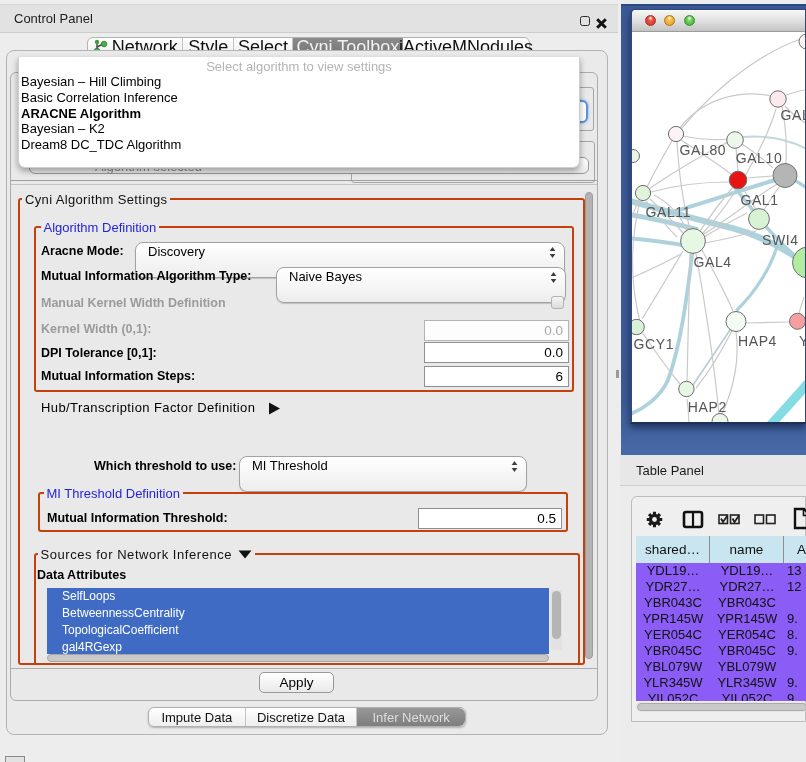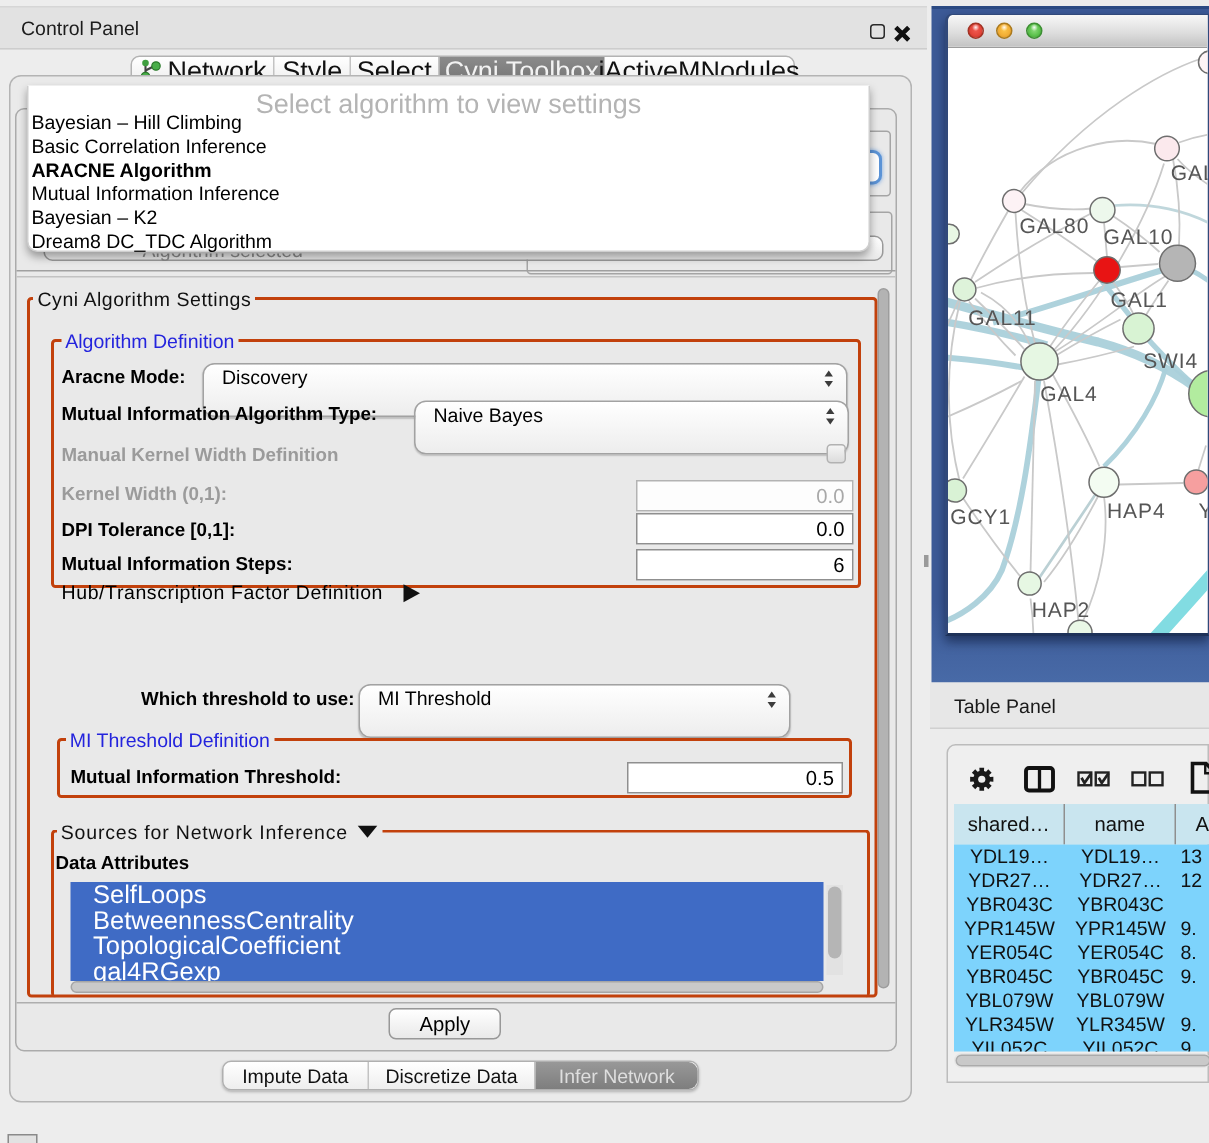--- a/index.html
+++ b/index.html
@@ -43,26 +43,26 @@
         border:1px solid #a2a2a2; border-radius:8px; font-size:13px; color:#000;
         line-height:17px; padding-left:12px; box-shadow:0 1px 1px rgba(0,0,0,0.18); }
   .combo .arr { position:absolute; right:7px; top:1px; width:9px; height:17px; }
   .field { position:absolute; height:21px; background:#fff; border:1px solid #8f8f8f;
         font-size:13.5px; color:#000; text-align:right; padding:2px 5px 0 0; }
   .field.dis { border:1px solid #b3b3b3; color:#a8a8a8; background:#fdfdfd; }
 
   
   #dd { left:18px; top:57px; width:562px; height:111px; background:#fff;
         border:1px solid #cfcfcf; border-top:none; border-radius:0 0 7px 7px; box-shadow:0 3px 6px rgba(0,0,0,0.35); z-index:50; }
-  #dd .hint { text-align:center; font-size:18px; color:#b4b4b4; padding-top:2px; height:17px;}
+  #dd .hint { text-align:center; font-size:13px; color:#b4b4b4; padding-top:2px; height:17px;}
   #dd .it { font-size:13px; color:#000; height:15.8px; line-height:15.8px; padding-left:2px; }
 
   
   #datalist { left:36px; top:515px; width:502px; height:66px; background:#3f6bc5; overflow:hidden; }
-  #datalist .li { color:#fff; font-size:17px; height:17px; line-height:17px; padding-left:15px; }
+  #datalist .li { color:#fff; font-size:12px; height:17px; line-height:17px; padding-left:15px; }
 
   
   #btabs { left:148px; top:707px; width:318px; height:20px;
         background:linear-gradient(#ffffff,#eeeeee); border:1px solid #b0b0b0;
         border-radius:6px; display:flex; box-shadow:0 1px 2px rgba(0,0,0,0.25); }
   .btab { font-size:13px; color:#111; display:flex; align-items:center; justify-content:center;
         border-right:1px solid #c3c3c3; }
   .btab.sel { background:linear-gradient(#989898,#7e7e7e); color:#dedede; border-right:none;
         border-radius:0 6px 6px 0; }
 
@@ -80,21 +80,21 @@
   
   #tpbar { left:620px; top:455px; width:186px; height:31px; background:#e7e7e7;
         border-bottom:1px solid #d0d0d0; }
   #tpbar .txt { position:absolute; left:16px; top:8px; font-size:13px; color:#1a1a1a; }
   #twin { left:631px; top:496px; width:175px; height:226px; background:#efefef;
         border:1px solid #bcbcbc; border-radius:6px 0 0 0; }
   #thead { position:absolute; left:4px; top:39px; width:171px; height:27px; display:flex; }
   #thead .hc { background:#c9e5ef; border-right:1.5px solid #8f8f8f; font-size:13.5px;
         color:#111; display:flex; align-items:center; justify-content:center; }
   #tbody { position:absolute; left:4px; top:66px; width:171px; height:138px; overflow:hidden;
-        background:#7dd3fc; }
+        background:#8b5cf6; }
   .trow { display:flex; height:16px; font-size:13px; color:#111; }
   .trow .c1 { width:74px; text-align:center; }
   .trow .c2 { width:74px; text-align:center; }
   .trow .c3 { width:23px; padding-left:3px; }
 </style>
 </head>
 <body>
 
 <div id="cp" class="abs">
   <div id="cp-title" class="abs">
@@ -159,21 +159,21 @@
     </div>
     <div class="lbl dis" style="left:30px;top:222.5px;">Manual Kernel Width Definition</div>
     <div class="abs" style="left:540px;top:223px;width:13px;height:13px;background:linear-gradient(#f5f5f5,#dcdcdc);border:1px solid #b2b2b2;border-radius:3px;"></div>
     <div class="lbl dis" style="left:30px;top:249px;">Kernel Width (0,1):</div>
     <div class="field dis" style="left:413px;top:246.5px;width:145px;">0.0</div>
     <div class="lbl" style="left:30px;top:272.5px;">DPI Tolerance [0,1]:</div>
     <div class="field" style="left:413px;top:269px;width:145px;">0.0</div>
     <div class="lbl" style="left:30px;top:296px;">Mutual Information Steps:</div>
     <div class="field" style="left:413px;top:292.5px;width:145px;">6</div>
 
-    <div class="abs" style="left:30px;top:314px;font-size:13px;letter-spacing:0.4px;color:#000;">Hub/Transcription Factor Definition
+    <div class="abs" style="left:30px;top:327px;font-size:13px;letter-spacing:0.4px;color:#000;">Hub/Transcription Factor Definition
       <svg width="14" height="13" viewBox="0 0 14 13" style="margin-left:8px;vertical-align:-2.5px;">
           <polygon points="2,0.5 13,6.5 2,12.5" fill="#111"></polygon>
         </svg>
     </div>
 
     <div class="lbl" style="left:83px;top:385.5px;">Which threshold to use:</div>
     <div class="combo" style="left:228px;top:382.7px;width:288px;">MI Threshold<span class="arr">
       <svg width="9" height="17">
             <polygon points="4.5,3 7.3,7 1.7,7" fill="#3c3c3c"></polygon>
             <polygon points="4.5,14 7.3,10 1.7,10" fill="#3c3c3c"></polygon>
@@ -210,21 +210,20 @@
     <div class="abs" style="left:574px;top:119px;width:8px;height:467px;background:#b3b3b3;border:1px solid #9d9d9d;border-radius:5px;"></div>
 
     <div class="abs" style="left:248px;top:599px;width:75px;height:21px;background:linear-gradient(#ffffff,#e9e9e9);border:1px solid #989898;border-radius:5px;text-align:center;font-size:13.5px;line-height:19px;color:#000;">Apply</div>
   </div>
 
   <div id="dd" class="abs">
     <div class="hint">Select algorithm to view settings</div>
     <div class="it">Bayesian – Hill Climbing</div>
     <div class="it">Basic Correlation Inference</div>
     <div class="it b">ARACNE Algorithm</div>
-    <div class="it">Mutual Information Inference</div>
     <div class="it">Bayesian – K2</div>
     <div class="it">Dream8 DC_TDC Algorithm</div>
   </div>
 
   <div id="btabs" class="abs">
     <div class="btab" style="width:97px;">Impute Data</div>
     <div class="btab" style="width:112px;">Discretize Data</div>
     <div class="btab sel" style="width:108px;">Infer Network</div>
   </div>
 </div>

